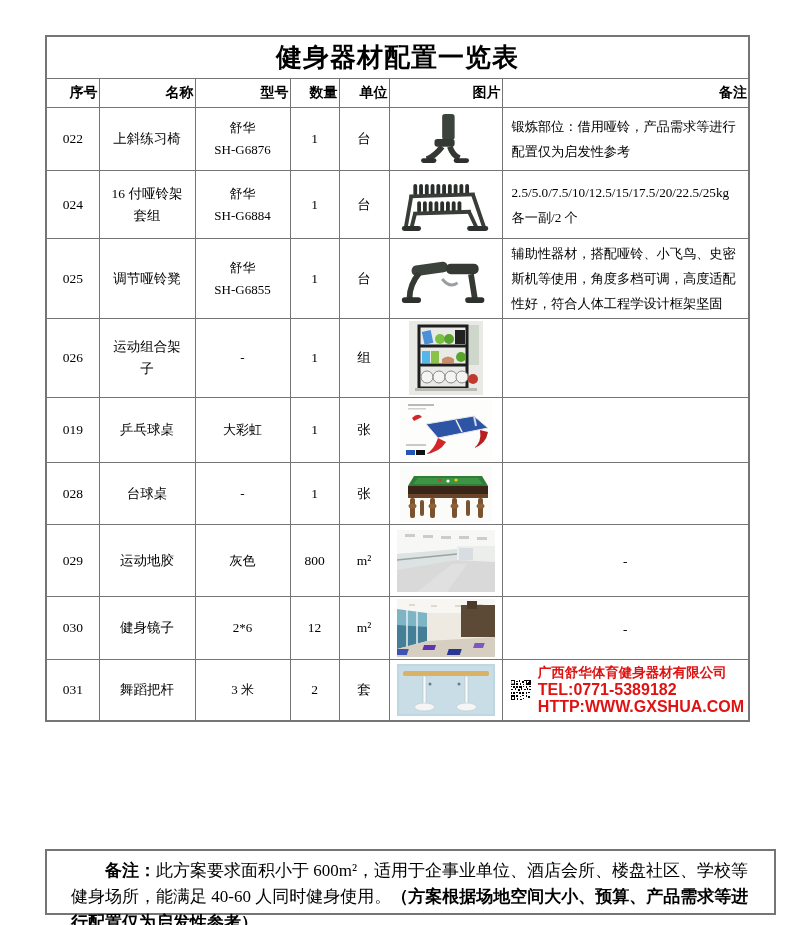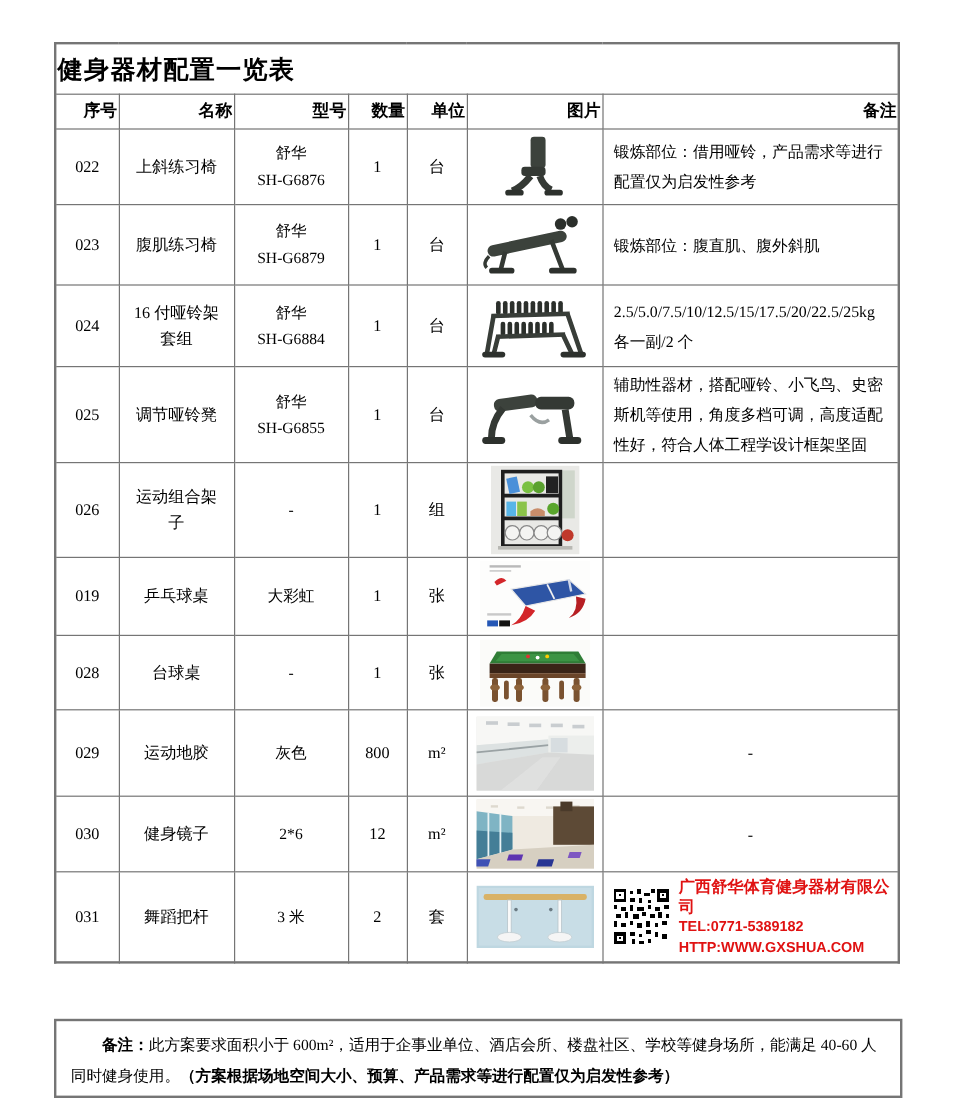--- a/index.html
+++ b/index.html
@@ -1,39 +1,39 @@
 <!DOCTYPE html>
 <html><head>
 <meta charset="utf-8">
 <style>
   html,body{margin:0;padding:0;background:#ffffff;}
   body{width:800px;height:925px;overflow:hidden;font-family:"Liberation Serif",serif;color:#000;}
   .sheet{position:relative;width:800px;height:925px;background:#fff;}
   table.main{position:absolute;left:45px;top:35px;width:703px;border-collapse:collapse;table-layout:fixed;
              border:2px solid #757575;}
   table.main td,table.main th{border:1px solid #757575;vertical-align:middle;overflow:hidden;}
-  .title-cell{height:39px;text-align:left;font-size:21px;font-weight:bold;letter-spacing:1px;}
+  .title-cell{height:39px;text-align:center;font-size:26px;font-weight:bold;letter-spacing:1px;}
   th.hd{height:26px;font-size:14px;font-weight:bold;text-align:right;}
   td.c{font-size:13.5px;text-align:center;}
   td.name{padding:0 10px;line-height:22px;}
   td.model{line-height:22px;font-size:13px;}
   td.pic{text-align:center;padding:2px 0;}
   td.remark{font-size:13.2px;text-align:left;padding:2px 9px;line-height:25px;}
   td.remark.center{text-align:center;}
   td.remark.empty{padding:0;}
   .photo{display:inline-block;vertical-align:middle;line-height:0;}
   
   .company-cell{display:flex;align-items:center;gap:7px;padding:3px 4px 3px 7px;}
   .company-text{display:flex;flex-direction:column;justify-content:center;line-height:17px;
                 font-family:"Liberation Sans",sans-serif;text-align:left;}
   .company-name{font-size:13.5px;font-weight:bold;}
-  .company-line{font-size:12px;font-weight:bold;}
+  .company-line{font-size:16px;font-weight:bold;}
   
   .footnote{position:absolute;left:45px;top:849px;width:679px;height:48px;border:2px solid #757575;
-            padding:7px 12px;font-size:13px;line-height:26px;}
+            padding:7px 24px;font-size:17px;line-height:26px;}
   .footnote p{margin:0;text-indent:2em;}
   .b{font-weight:bold;}
 </style>
 </head>
 <body>
 
 <div class="sheet">
 
   <table class="main">
     <colgroup>
@@ -76,42 +76,20 @@
           <rect x="46" y="4" width="13" height="27" rx="3" fill="#3c423c"></rect>
           <rect x="38" y="30" width="21" height="8" rx="3" fill="#343934"></rect>
           <path d="M46 38 Q38 48 30 51 M54 38 Q57 47 64 50" stroke="#343934" stroke-width="6" fill="none"></path>
           <rect x="24" y="50" width="16" height="5" rx="2.5" fill="#2d312d"></rect>
           <rect x="58" y="50" width="16" height="5" rx="2.5" fill="#2d312d"></rect>
         </svg>
       </td>
       <td class="remark">锻炼部位：借用哑铃，产品需求等进行配置仅为启发性参考</td>
     </tr>
 
-    <tr style="height:67px">
-      <td class="c">023</td>
-      <td class="c name">腹肌练习椅</td>
-      <td class="c model">
-        <div>舒华</div>
-        <div>SH-G6879</div>
-      </td>
-      <td class="c">1</td>
-      <td class="c">台</td>
-      <td class="pic">
-        <svg class="photo" width="96" height="58" viewBox="0 0 100 60">
-          <circle cx="72" cy="12" r="5" fill="#2b2f2b"></circle>
-              <circle cx="82" cy="10" r="5" fill="#2b2f2b"></circle>
-          <rect x="8" y="24" width="70" height="10" rx="5" fill="#3c423c" transform="rotate(-12 43 29)"></rect>
-          <path d="M10 40 Q4 46 8 50" stroke="#343934" stroke-width="3" fill="none"></path>
-          <path d="M24 36 L20 52 M64 26 L74 52" stroke="#343934" stroke-width="4" fill="none"></path>
-          <rect x="10" y="50" width="22" height="5" rx="2.5" fill="#2d312d"></rect>
-          <rect x="62" y="50" width="24" height="5" rx="2.5" fill="#2d312d"></rect>
-        </svg>
-      </td>
-      <td class="remark">锻炼部位：腹直肌、腹外斜肌</td>
-    </tr>
 
     <tr style="height:68px">
       <td class="c">024</td>
       <td class="c name">16 付哑铃架套组</td>
       <td class="c model">
         <div>舒华</div>
         <div>SH-G6884</div>
       </td>
       <td class="c">1</td>
       <td class="c">台</td>

